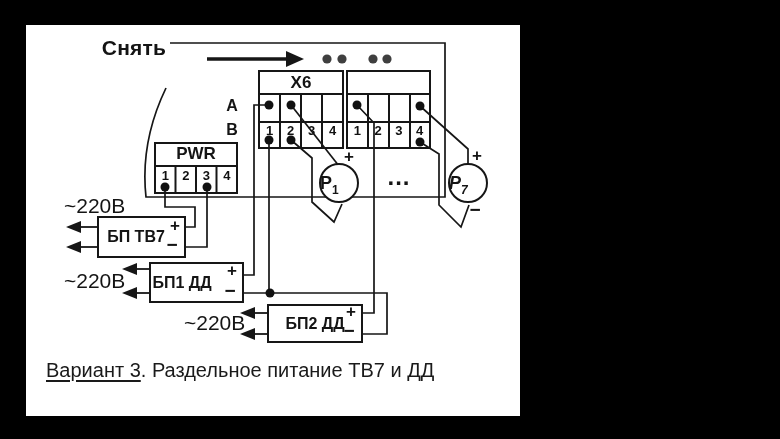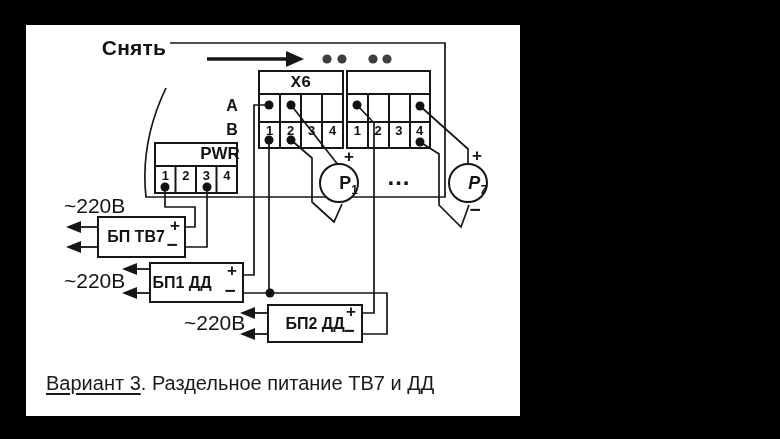--- a/index.html
+++ b/index.html
@@ -10,21 +10,21 @@
   .center{text-align:center;}
   .callout{font-size:21px;line-height:21px;font-weight:bold;letter-spacing:0.2px;}
   .blocktitle{font-size:17px;line-height:20px;font-weight:bold;}
   .numrow{display:flex;position:absolute;}
   .numrow span{flex:1;text-align:center;font-size:13px;line-height:14px;font-weight:bold;}
   .rowlbl{font-size:16px;font-weight:bold;width:24px;text-align:center;}
   .sign{font-size:17px;font-weight:bold;width:14px;text-align:center;line-height:18px;}
   .minus{font-size:19px;}
   .boxlbl{font-size:16px;font-weight:bold;line-height:18px;}
   .volt{font-size:21px;line-height:17px;}
-  .sensor{font-size:18px;font-weight:bold;line-height:20px;width:38px;text-align:right;}
+  .sensor{font-size:18px;font-weight:bold;line-height:20px;width:38px;text-align:left;}
   .sensor sub{font-size:12px;}
   .dots{font-size:24px;font-weight:bold;line-height:20px;width:32px;text-align:center;letter-spacing:1px;}
   .caption{font-size:20px;line-height:24px;color:#1a1a1a;}
   .caption .u{text-decoration:underline;text-underline-offset:3px;}
 </style>
 </head>
 <body>
 
 <div id="stage">
 
@@ -131,22 +131,22 @@
     </g>
   </svg>
 
   <div class="lbl callout center" style="left:58px;top:37px;width:152px;">
     <div>Снять</div>
   </div>
 
   <div class="lbl rowlbl" style="left:220px;top:97px;">A</div>
   <div class="lbl rowlbl" style="left:220px;top:121px;">B</div>
 
-  <div class="lbl blocktitle center" style="left:259px;top:73px;width:84px;font-family:Liberation Mono, monospace;">X6</div>
-  <div class="lbl blocktitle center" style="left:155px;top:144px;width:82px;padding-left:24px;">PWR</div>
+  <div class="lbl blocktitle center" style="left:259px;top:73px;width:84px;">X6</div>
+  <div class="lbl blocktitle center" style="left:155px;top:144px;width:82px;">PWR</div>
 
   <div class="numrow" style="left:259px;top:124px;width:84px;">
     <span>1</span>
     <span>2</span>
     <span>3</span>
     <span>4</span>
   </div>
   <div class="numrow" style="left:347px;top:124px;width:83px;">
     <span>1</span>
     <span>2</span>
@@ -177,17 +177,17 @@
   <div class="lbl sign minus" style="left:165px;top:236px;">−</div>
 
   <div class="lbl boxlbl center" style="left:144px;top:274px;width:76px;">БП1 ДД</div>
   <div class="lbl sign" style="left:225px;top:262px;">+</div>
   <div class="lbl sign minus" style="left:223px;top:282px;">−</div>
 
   <div class="lbl boxlbl center" style="left:268px;top:315px;width:78px;margin-left:8px;">БП2 ДД</div>
   <div class="lbl sign" style="left:344px;top:303px;">+</div>
   <div class="lbl sign minus" style="left:342px;top:322px;">−</div>
 
-  <div class="lbl caption" style="left:46px;top:371px;">
+  <div class="lbl caption" style="left:46px;top:358px;">
     <span class="u">Вариант 3</span><span>. Раздельное питание ТВ7 и ДД</span>
   </div>
 
 </div>
 
 </body></html>

